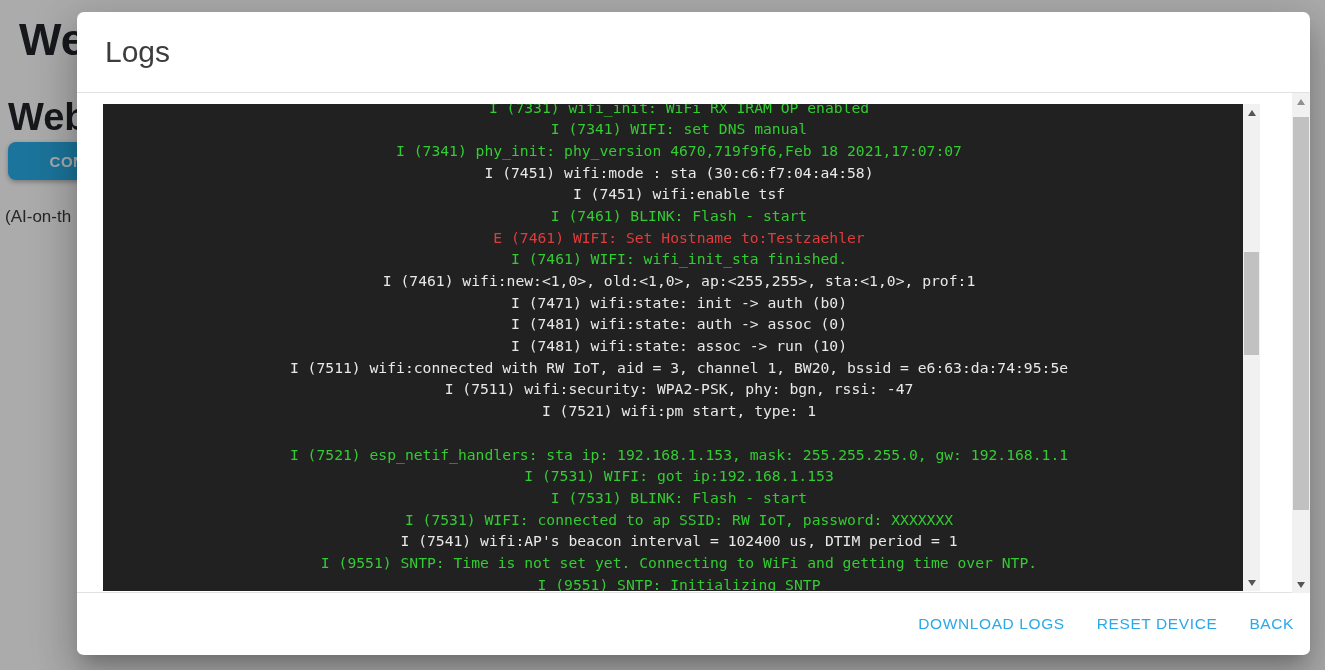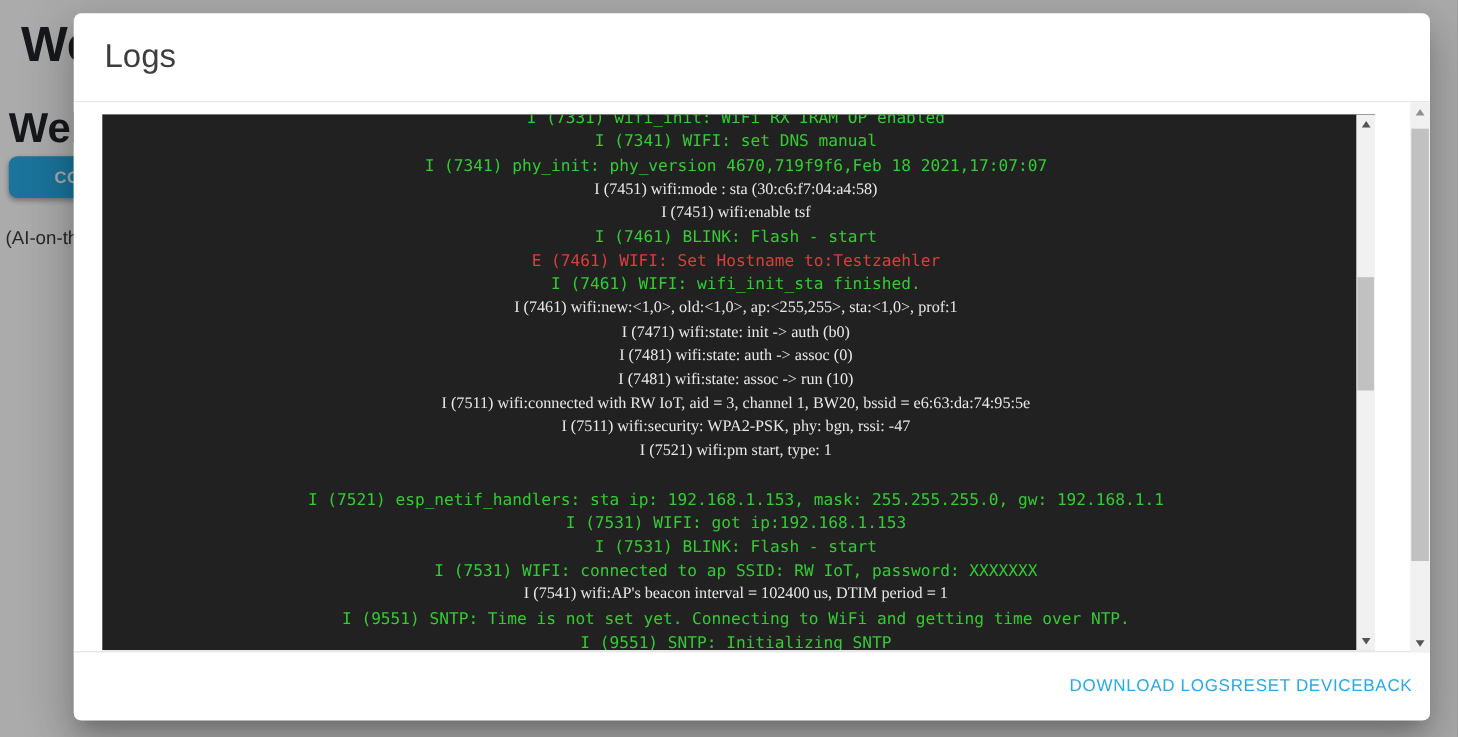--- a/index.html
+++ b/index.html
@@ -34,21 +34,21 @@
   .bg-note {
     position:absolute; left:5px; top:207px;
     font-size:17px; color:#3a3a3a; white-space:nowrap;
   }
 
   
   .backdrop { position:absolute; inset:0; background:rgba(0,0,0,0.33); }
 
   
   .dialog {
-    position:absolute; left:67px; top:12px;
+    position:absolute; left:77px; top:12px;
     width:1233px; height:643px;
     background:#ffffff; border-radius:7px; overflow:hidden;
     box-shadow:0 11px 15px -7px rgba(0,0,0,.2),
                0 24px 38px 3px rgba(0,0,0,.14),
                0 9px 46px 8px rgba(0,0,0,.12);
   }
   .dialog-header {
     height:81px; display:flex; align-items:center;
     padding-left:28px; border-bottom:1px solid #e2e2e2;
   }
@@ -67,21 +67,21 @@
     overflow:hidden;
   }
   .console-text {
     position:absolute; left:13px; top:-7.5px; right:18px;
     font-family:"DejaVu Sans Mono", monospace;
     font-size:14.7px; line-height:21.7px;
     white-space:pre;
   }
   .log-line { height:21.7px;text-align:center; }
   .c-green { color:var(--log-green,#33cc33); }
-  .c-white { color:var(--log-white,#e8e8e8);font-family:Liberation Serif, serif; }
+  .c-white { color:var(--log-white,#e8e8e8); }
   .c-red   { color:var(--log-red,#df3d3d); }
 
   
   .scrollbar {
     position:absolute; background:var(--scroll-track,#f1f1f1);
   }
   .sb-inner { right:0; top:0; width:17px; height:487px; }
   .sb-outer { right:0; top:0; width:18px; height:500px; }
   .sb-btn {
     position:absolute; left:0; right:0; height:17px;
@@ -95,21 +95,21 @@
   .sb-thumb {
     position:absolute; left:1px; right:1px;
     background:var(--scroll-thumb,#c1c1c1);
   }
   .thumb-inner { top:148px; height:103px; }
   .thumb-outer { top:24px; height:393px; }
 
   
   .dialog-footer {
     height:61px; display:flex; align-items:center; justify-content:flex-end;
-    padding-right:16px; background:#fff;
+    gap:32px; padding-right:16px; background:#fff;
   }
   .action-btn {
     background:none; border:none; cursor:pointer;
     color:var(--action-link,#29a9e8);
     font-size:15.5px; font-weight:500; letter-spacing:.6px;
     font-family:"Liberation Sans", sans-serif;
     text-transform:uppercase; white-space:nowrap;
   }
 </style>
 </head>

